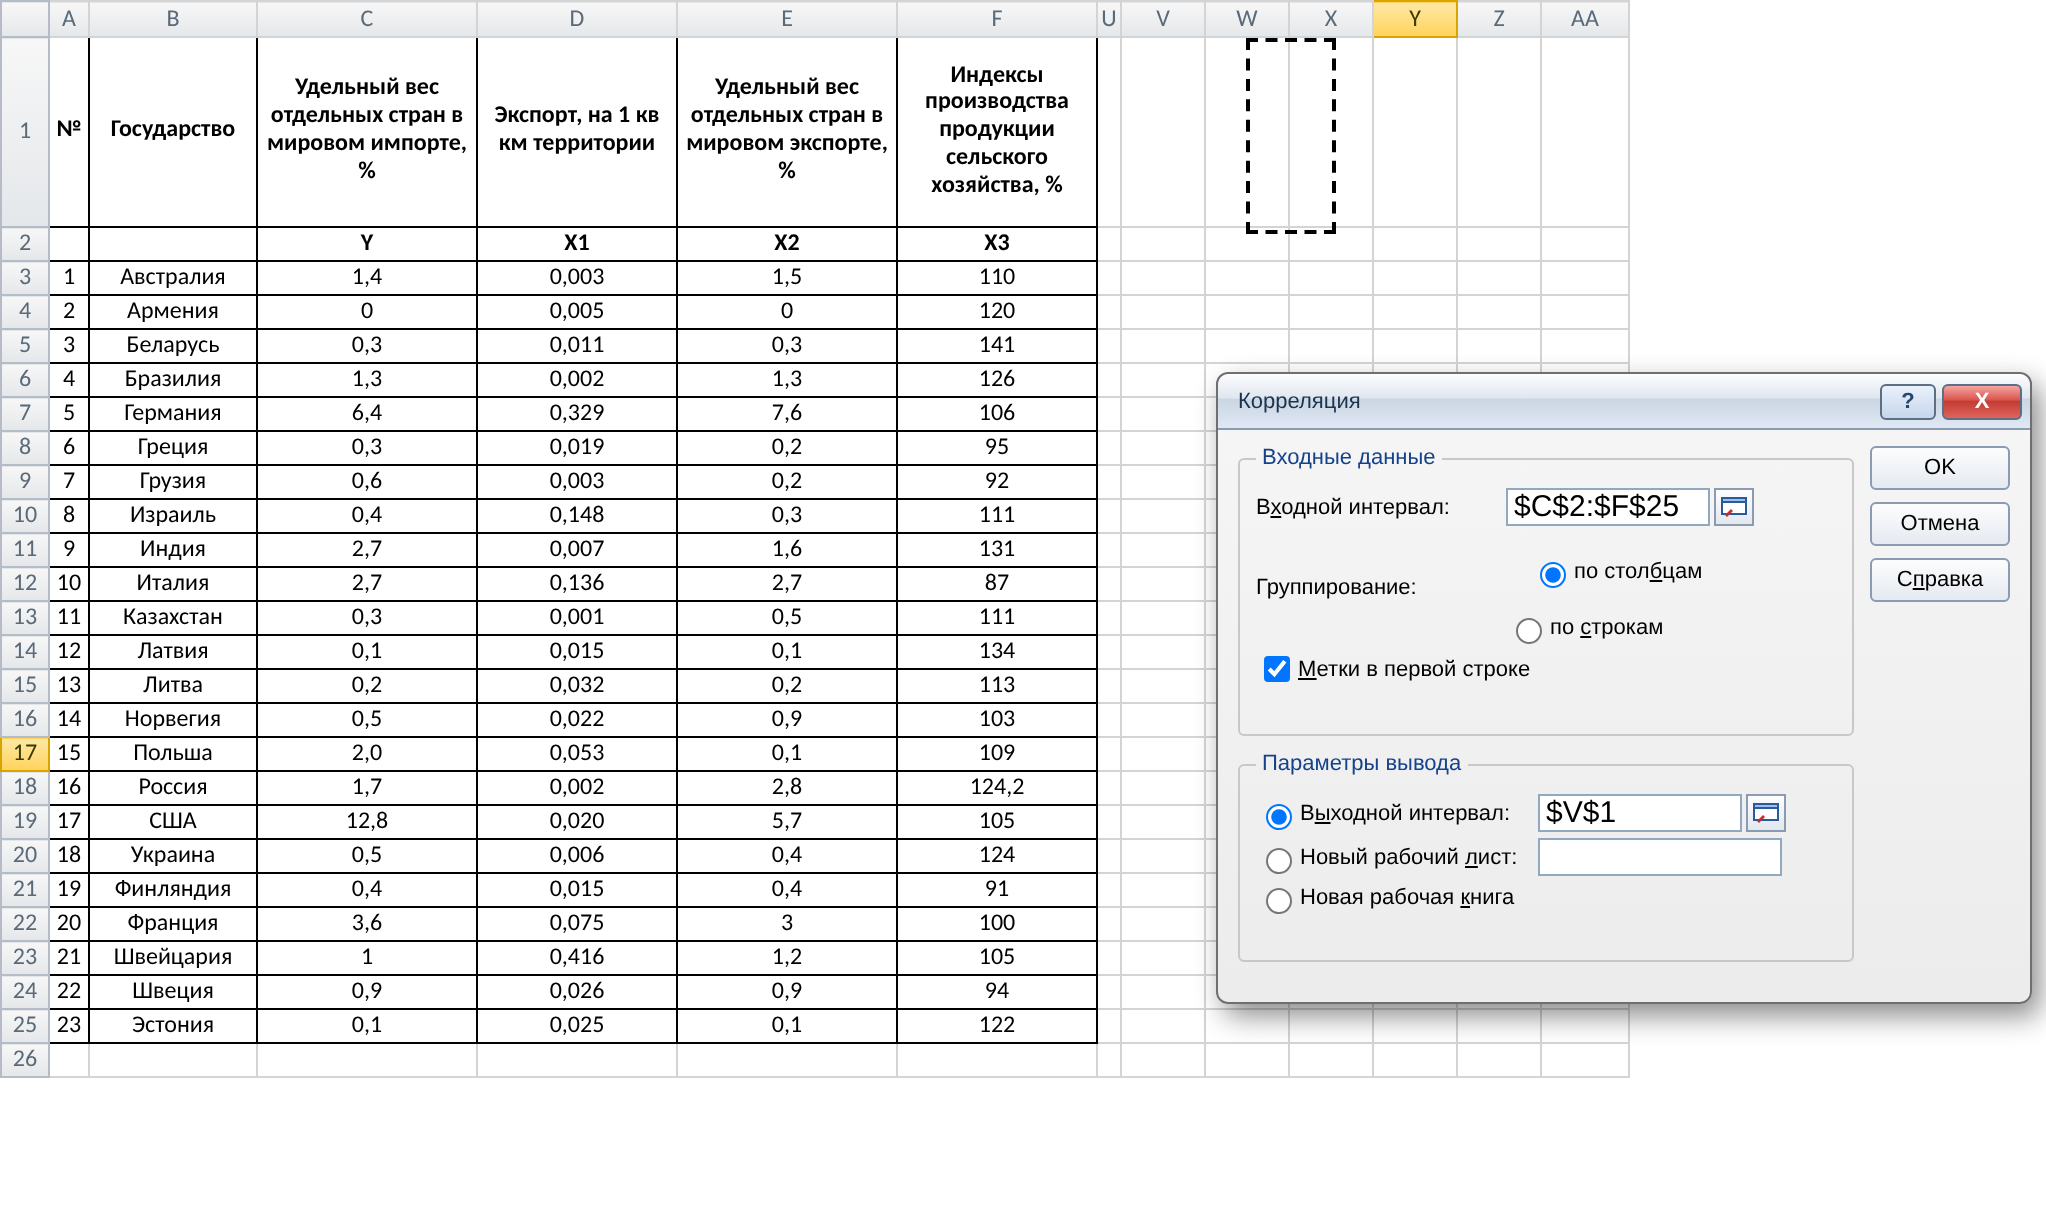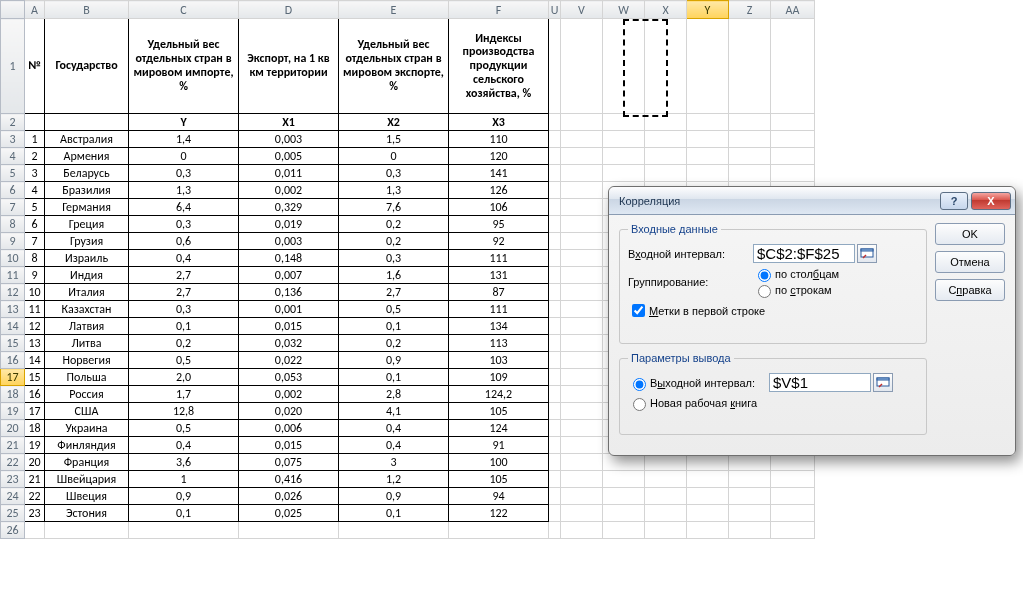--- a/index.html
+++ b/index.html
@@ -949,21 +949,21 @@
           <td class="databorder">
             <div class="cell">США</div>
           </td>
           <td class="databorder">
             <div class="cell">12,8</div>
           </td>
           <td class="databorder">
             <div class="cell">0,020</div>
           </td>
           <td class="databorder">
-            <div class="cell">4,1</div>
+            <div class="cell">5,7</div>
           </td>
           <td class="databorder">
             <div class="cell">105</div>
           </td>
           <td>
             <div class="cell"></div>
           </td>
           <td>
             <div class="cell"></div>
           </td>
@@ -1309,21 +1309,21 @@
           <svg viewBox="0 0 14 12">
               <rect x="1" y="1" width="12" height="8" fill="#fff" stroke="#2b5a9c"></rect>
               <rect x="1" y="1" width="12" height="2" fill="#9cc0e8" stroke="#2b5a9c"></rect>
               <path d="M3 10 L6 7" stroke="#c03030" stroke-width="1.4"></path>
             </svg>
         </div>
       </div>
       <div class="row">
         <span class="lbl">Группирование:</span>
         <div>
-          <div class="row" style="margin:0">
+          <div class="row" style="margin:12px">
             <input type="radio" class="radio" checked="" style="">
             <span><span>по стол</span><span class="under">б</span><span>цам</span></span>
           </div>
           <div class="row" style="margin:0">
             <input type="radio" class="radio" style="">
             <span><span>по </span><span class="under">с</span><span>трокам</span></span>
           </div>
         </div>
       </div>
       <div class="row">
@@ -1341,17 +1341,22 @@
         <div class="refbtn">
           <svg viewBox="0 0 14 12">
               <rect x="1" y="1" width="12" height="8" fill="#fff" stroke="#2b5a9c"></rect>
               <rect x="1" y="1" width="12" height="2" fill="#9cc0e8" stroke="#2b5a9c"></rect>
               <path d="M3 10 L6 7" stroke="#c03030" stroke-width="1.4"></path>
             </svg>
         </div>
       </div>
       <div class="row">
         <input type="radio" class="radio" style="">
+        <span class="lbl" style="width:119px"><span>Новый рабочий </span><span class="under">л</span><span>ист:</span></span>
+        <input class="txt" style="width: 122px;">
+      </div>
+      <div class="row">
+        <input type="radio" class="radio" style="">
         <span><span>Новая рабочая </span><span class="under">к</span><span>нига</span></span>
       </div>
     </fieldset>
   </div>
 </div>
 
 </body></html>

